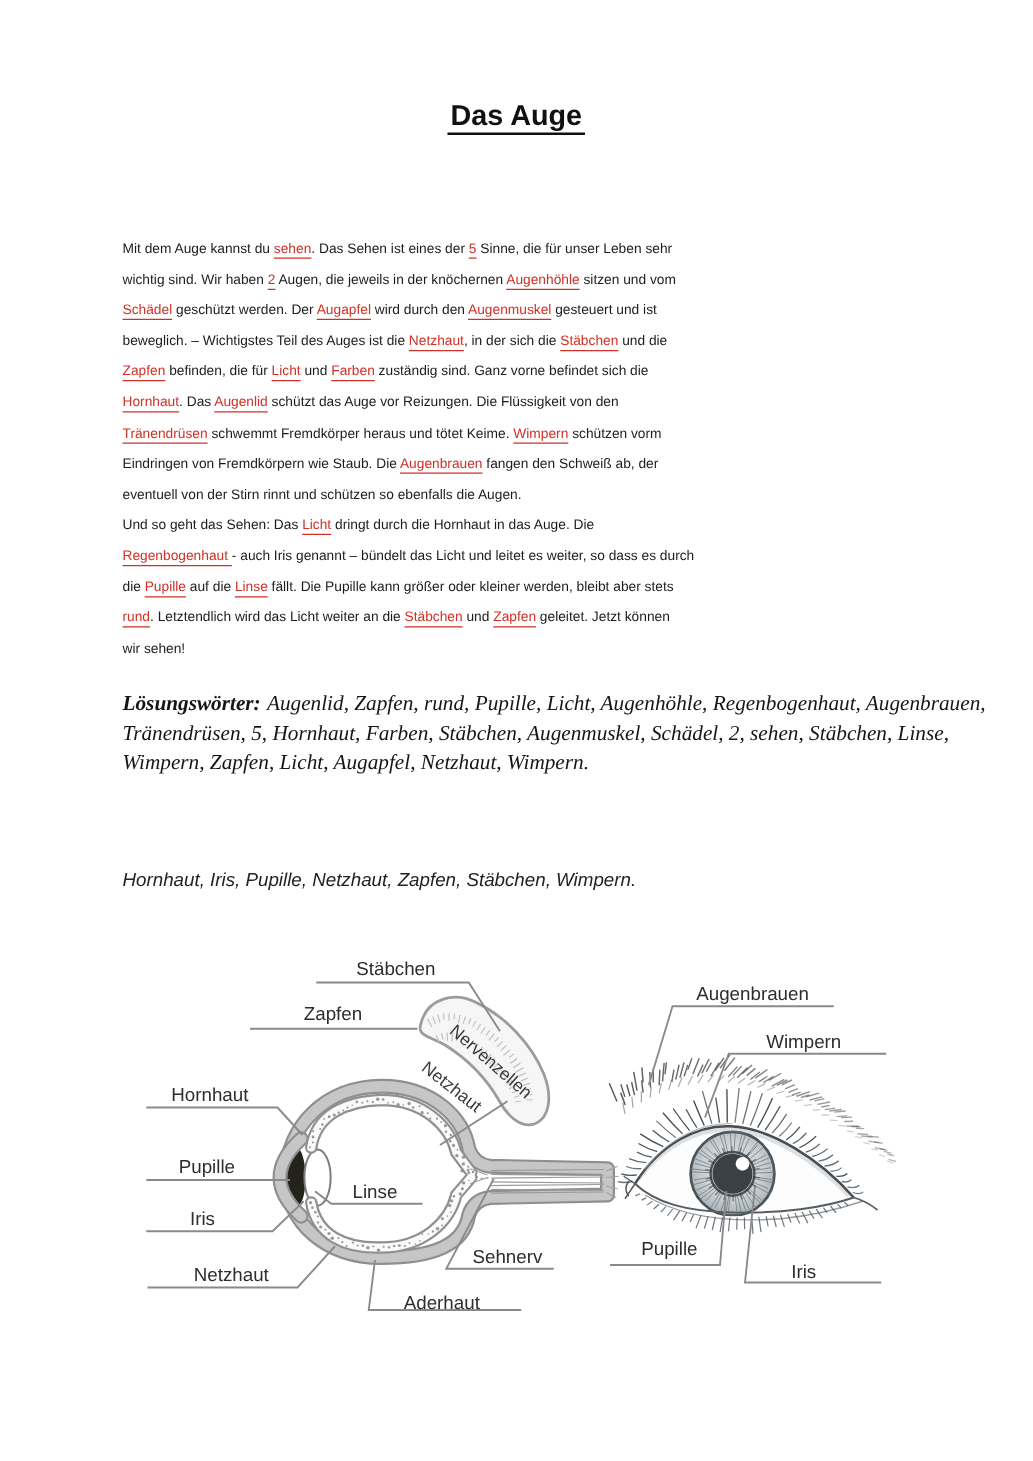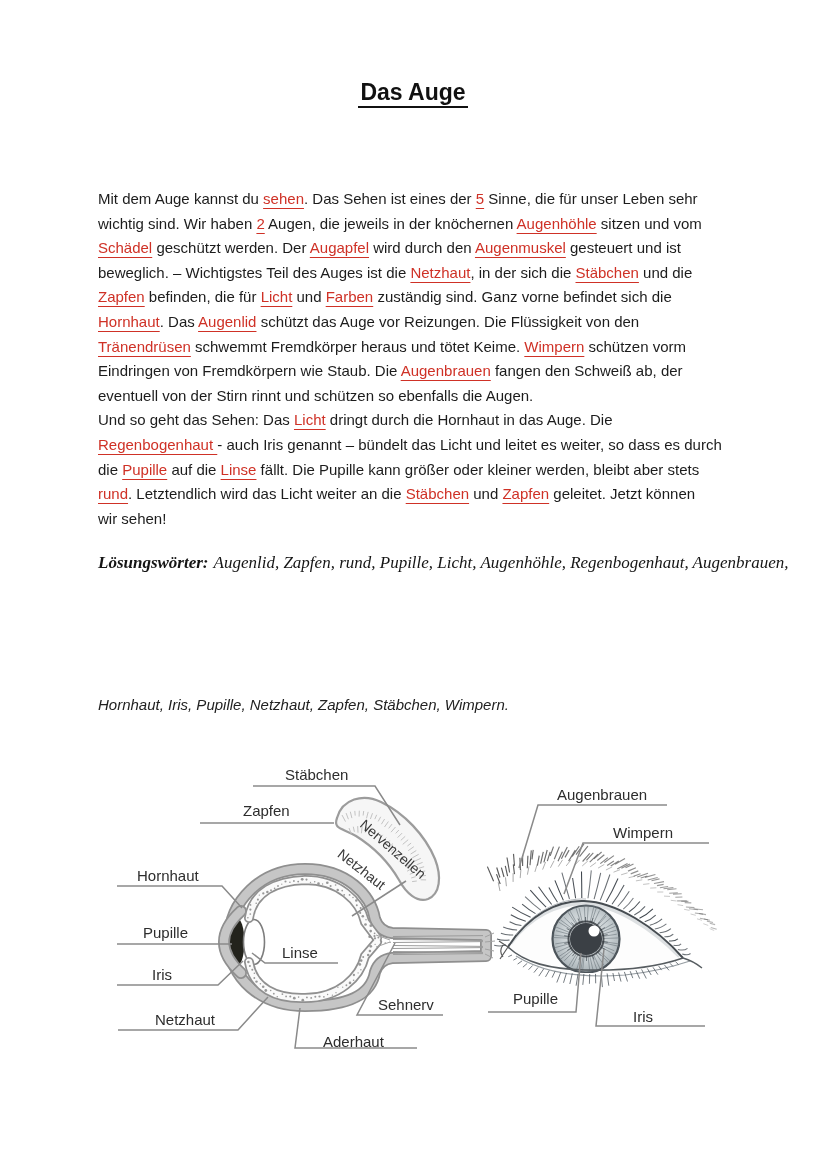--- a/index.html
+++ b/index.html
@@ -7,21 +7,21 @@
     width:826px;height:1169px;background:#ffffff;position:relative;overflow:hidden;
     font-family:"Liberation Sans",sans-serif;color:#1c1c1c;
   }
   .page{position:absolute;inset:0;text-decoration:underline;}
   .title-row{position:absolute;top:79px;left:0;width:100%;text-align:center;}
   .title-text{
     display:inline-block;font-size:23px;font-weight:bold;line-height:26px;color:#111;
     border-bottom:2.5px solid #111;padding:0 2px 1px 2px;
   }
   .instr1{position:absolute;left:98px;top:143px;font-style:italic;font-size:15px;line-height:20px;white-space:nowrap;color:#222;}
-  .para{position:absolute;left:98px;top:187px;font-size:15px;line-height:24.6px;white-space:nowrap;}
+  .para{position:absolute;left:98px;top:187px;font-size:11px;line-height:24.6px;white-space:nowrap;}
   .gap{
     color:#cf3126;
     text-decoration:underline;
     text-decoration-thickness:1.3px;
     text-underline-offset:3.5px;
   }
   .solutions{
     position:absolute;left:98px;top:551px;
     font-family:"Liberation Serif",serif;font-style:italic;font-size:17px;line-height:23.6px;white-space:nowrap;color:#151515;
   }
@@ -41,21 +41,22 @@
 
   <div class="title-row">
     <span class="title-text">Das Auge</span>
   </div>
 
 
   <div class="para" id="fill-paragraph"><span>Mit dem Auge kannst du </span><span class="gap">sehen</span><span>. Das Sehen ist eines der </span><span class="gap">5</span><span> Sinne, die für unser Leben sehr</span><br><span>wichtig sind. Wir haben </span><span class="gap">2</span><span> Augen, die jeweils in der knöchernen </span><span class="gap">Augenhöhle</span><span> sitzen und vom</span><br><span class="gap">Schädel</span><span> geschützt werden. Der </span><span class="gap">Augapfel</span><span> wird durch den </span><span class="gap">Augenmuskel</span><span> gesteuert und ist</span><br><span>beweglich. – Wichtigstes Teil des Auges ist die </span><span class="gap">Netzhaut</span><span>, in der sich die </span><span class="gap">Stäbchen</span><span> und die</span><br><span class="gap">Zapfen</span><span> befinden, die für </span><span class="gap">Licht</span><span> und </span><span class="gap">Farben</span><span> zuständig sind. Ganz vorne befindet sich die</span><br><span class="gap">Hornhaut</span><span>. Das </span><span class="gap">Augenlid</span><span> schützt das Auge vor Reizungen. Die Flüssigkeit von den</span><br><span class="gap">Tränendrüsen</span><span> schwemmt Fremdkörper heraus und tötet Keime. </span><span class="gap">Wimpern</span><span> schützen vorm</span><br><span>Eindringen von Fremdkörpern wie Staub. Die </span><span class="gap">Augenbrauen</span><span> fangen den Schweiß ab, der</span><br><span>eventuell von der Stirn rinnt und schützen so ebenfalls die Augen.</span><br><span>Und so geht das Sehen: Das </span><span class="gap">Licht</span><span> dringt durch die Hornhaut in das Auge. Die</span><br><span class="gap">Regenbogenhaut </span><span>- auch Iris genannt – bündelt das Licht und leitet es weiter, so dass es durch</span><br><span>die </span><span class="gap">Pupille</span><span> auf die </span><span class="gap">Linse</span><span> fällt. Die Pupille kann größer oder kleiner werden, bleibt aber stets</span><br><span class="gap">rund</span><span>. Letztendlich wird das Licht weiter an die </span><span class="gap">Stäbchen</span><span> und </span><span class="gap">Zapfen</span><span> geleitet. Jetzt können</span><br><span>wir sehen!</span></div>
 
   <div class="solutions">
     <span class="sol-label">Lösungswörter:</span><span>Augenlid, Zapfen, rund, Pupille, Licht, Augenhöhle, Regenbogenhaut, Augenbrauen,</span><br>
-    <br>
+    <span>Tränendrüsen, 5, Hornhaut, Farben, Stäbchen, Augenmuskel, Schädel, 2, sehen, Stäbchen, Linse,</span><br>
+    <span>Wimpern, Zapfen, Licht, Augapfel, Netzhaut, Wimpern.</span>
   </div>
 
   <div class="instr2">
     <br>
     <span>Hornhaut, Iris, Pupille, Netzhaut, Zapfen, Stäbchen, Wimpern.</span>
   </div>
 
   <svg id="svg-cross" width="410" height="310" viewBox="0 0 410 310" role="img">
 
     <path d="M139,188 C139,149 171,117 215,117 C257,117 281,143 285,167 C288,176 294,180 302,181 L396,183 L396,204 L302,206 C294,207 288,211 285,220 C281,244 257,254 215,254 C171,254 139,227 139,188 Z" fill="#ffffff" stroke="#8f8f8f" stroke-width="12" stroke-linejoin="round"></path>

